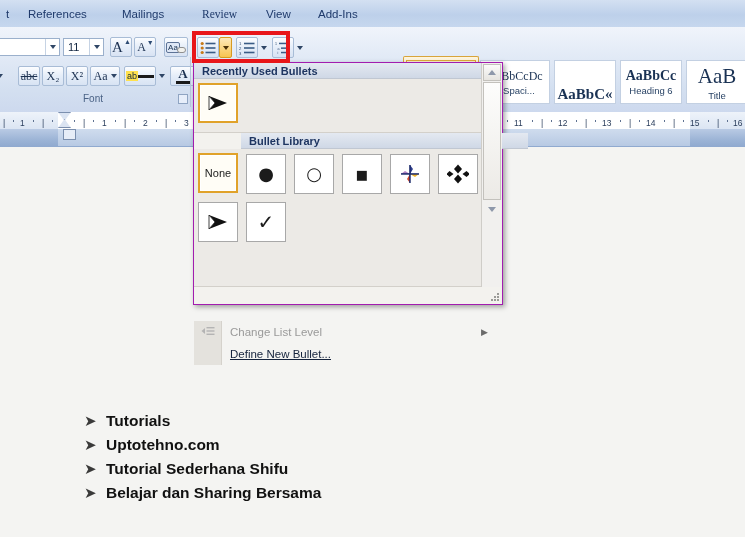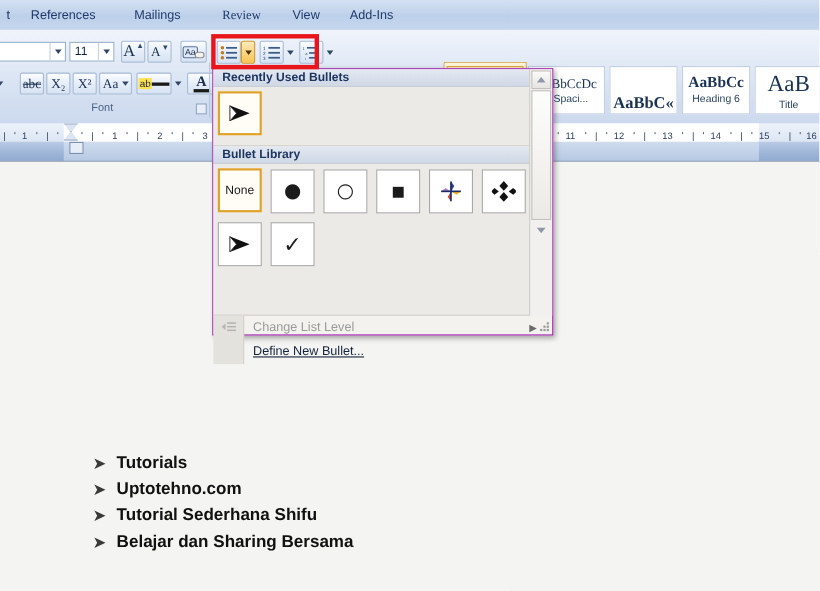--- a/index.html
+++ b/index.html
@@ -159,21 +159,21 @@
   }
   .sbthumb{
     position:absolute;left:1px;width:18px;
     background:linear-gradient(#fdfdfc,#eceae6);border:1px solid #c3c1bc;box-sizing:border-box;
   }
   .caret-up{width:0;height:0;border-left:4px solid transparent;border-right:4px solid transparent;border-bottom:5px solid #8e98aa;}
   .caret-dn{width:0;height:0;border-left:4px solid transparent;border-right:4px solid transparent;border-top:5px solid #8e98aa;}
   .mitem{
     position:absolute;left:0;width:308px;height:22px;
     display:flex;align-items:center;box-sizing:border-box;
-    font-size:11.5px;font-family:"Liberation Sans",sans-serif;
+    font-size:11.5px;font-family:"Liberation Sans",sans-serif;margin-top:34px;
   }
   .mgut{width:28px;height:22px;background:#e4e2dd;border-right:1px solid #d5d2cc;
     display:flex;align-items:center;justify-content:center;box-sizing:border-box;}
   .mlabel{padding-left:8px;}
   .submore{position:absolute;right:14px;font-size:9px;color:#6b6b6b;}
 
   .grip{position:absolute;right:2px;bottom:2px;width:9px;height:9px;}
   .grip i{position:absolute;width:2px;height:2px;background:#9a9a96;display:block;}
 </style>
 </head>
@@ -429,21 +429,21 @@
     <div class="dd-head" style="top:0px;">Recently Used Bullets</div>
     <div class="dd-pane" style="top:16px;height:54px;">
       <div class="bcell sel" style="left:4px;top:4px;">
         <svg width="24" height="20" viewBox="0 0 24 20">
           <path d="M3 3 L21 10 L3 17 L9 10 Z" fill="#111"></path>
           <path d="M3 3 L9 10 L3 17 Z" fill="#fff" stroke="#111" stroke-width="0.8"></path>
         </svg>
       </div>
     </div>
 
-    <div class="dd-head" style="top:70px;">Bullet Library</div>
+    <div class="dd-head" style="top:70px;margin-left:47px;">Bullet Library</div>
     <div class="dd-pane" style="top:86px;height:138px;">
 
       <div class="bcell sel" style="left:4px;top:4px;">
         <span style="font-size:11px;color:#1b1b1b;">None</span>
       </div>
       <div class="bcell" style="left:52px;top:5px;">
         <span class="bglyph" style="font-size:18px;">●</span>
       </div>
       <div class="bcell" style="left:100px;top:5px;">
         <span class="bglyph" style="font-size:18px;">○</span>

